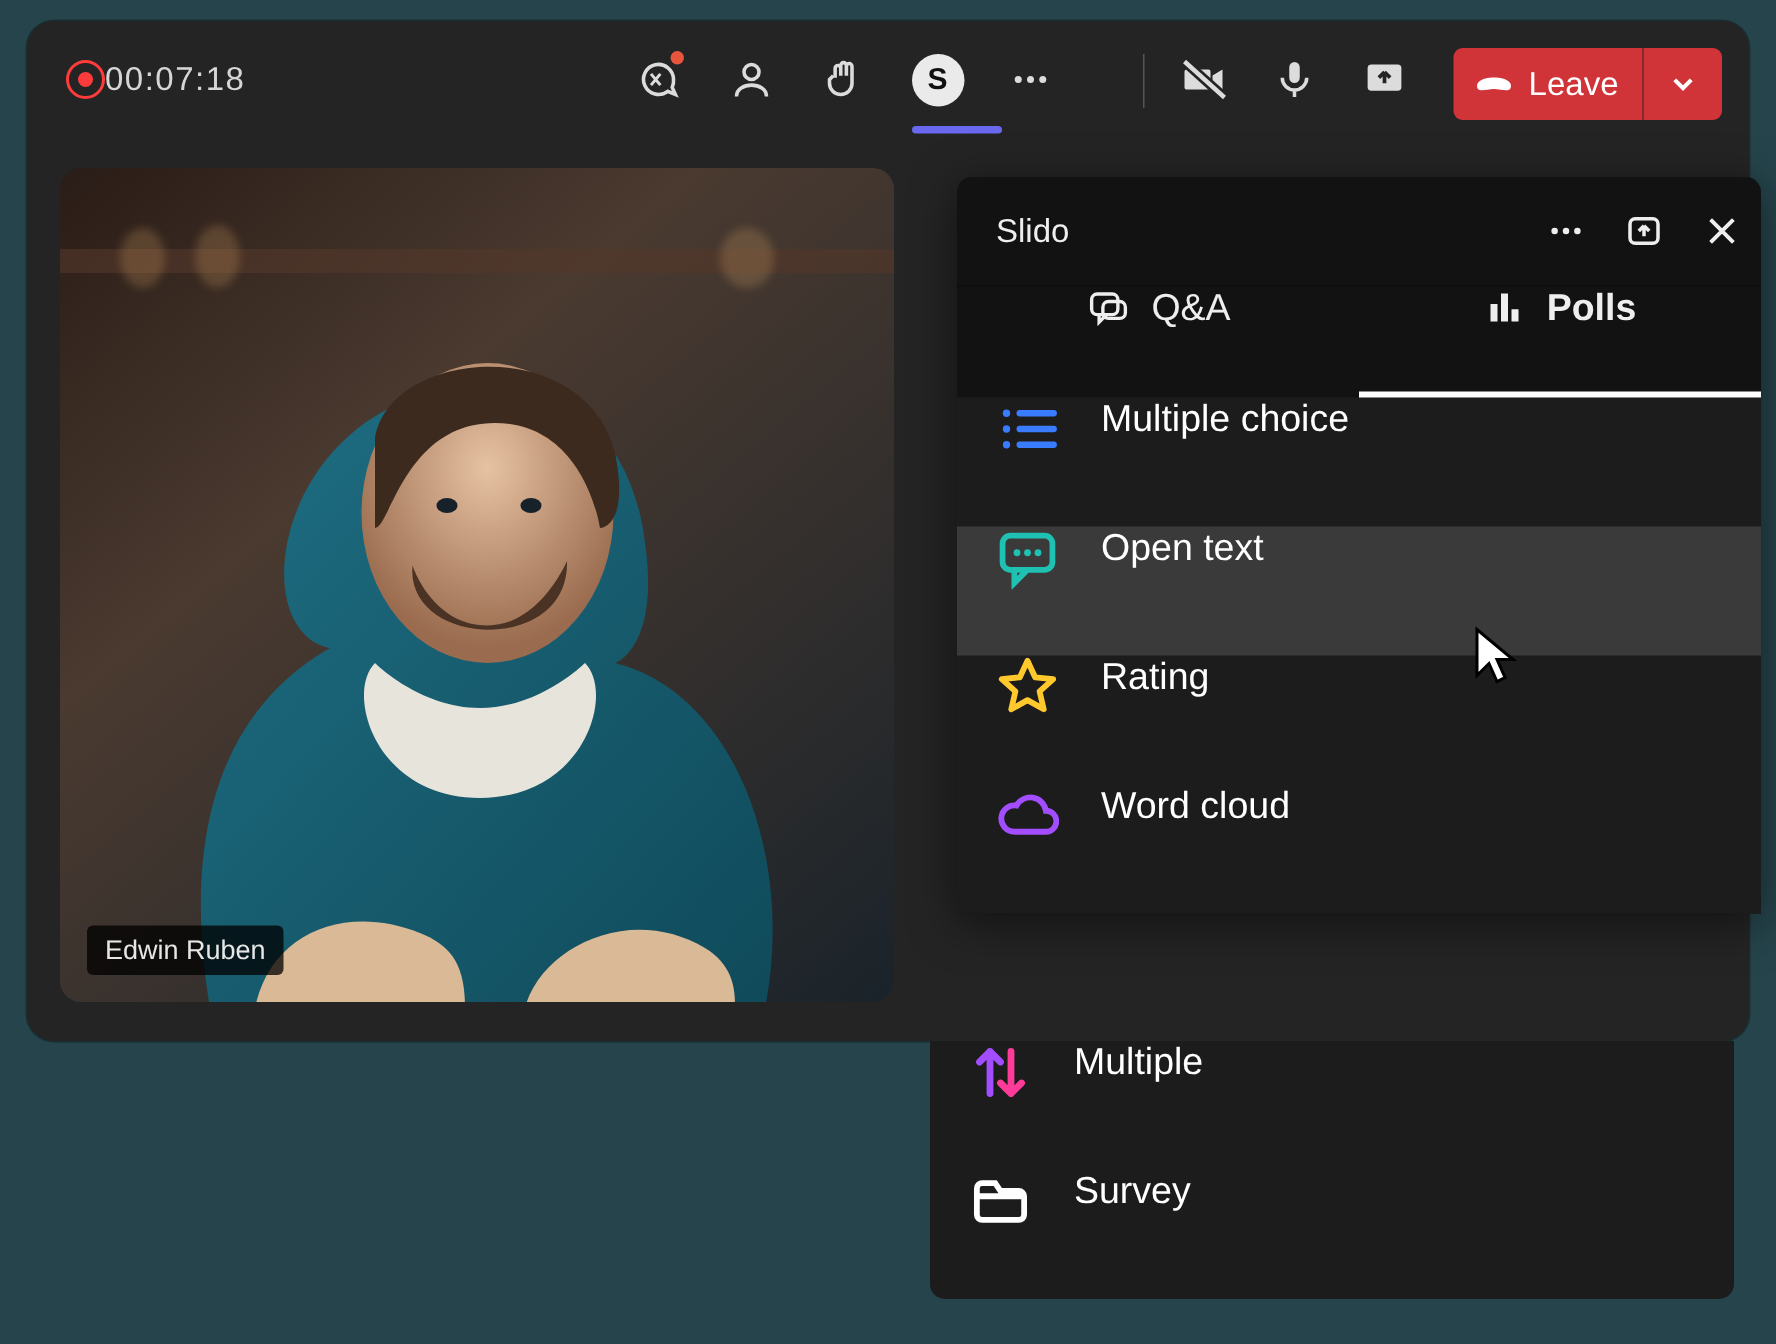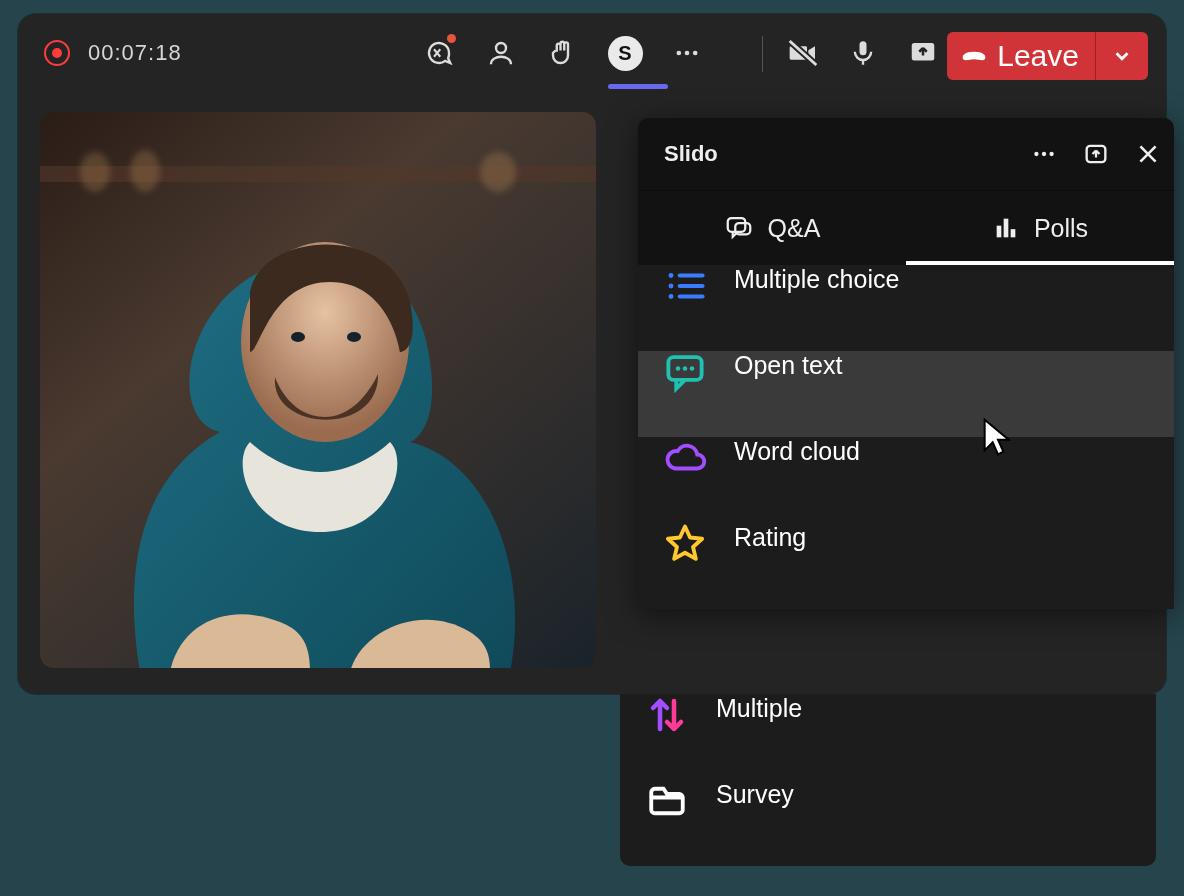--- a/index.html
+++ b/index.html
@@ -1,45 +1,45 @@
 <!DOCTYPE html>
 <html><head>
 <meta charset="utf-8">
 <style>
   html,body{margin:0;padding:0;background:#25444b;font-family:'Segoe UI',Arial,sans-serif;width:1184px;height:896px;overflow:hidden}
   .meeting{position:absolute;left:18px;top:14px;width:1148px;height:680px;background:#242424;border-radius:18px;box-shadow:0 0 0 1px rgba(0,0,0,.3)}
   
   .toolbar{position:relative;height:78px;display:flex;align-items:center;color:#e8e8e8}
   .rec-dot{width:22px;height:22px;border:2px solid #ff3b3b;border-radius:50%;margin-left:26px;display:flex;align-items:center;justify-content:center}
   .rec-dot::after{content:'';width:10px;height:10px;background:#ff3b3b;border-radius:50%}
-  .timer{margin-left:18px;font-size:22px;color:#d6d6d6;letter-spacing:1px}
+  .timer{margin-left:0;font-size:22px;color:#d6d6d6;letter-spacing:1px}
   .ctr-icons{position:absolute;left:396px;top:0;height:78px;display:flex;align-items:center;gap:12px}
   .ibtn{width:50px;height:50px;display:flex;align-items:center;justify-content:center;color:#dcdcdc}
   .slido-chip{width:35px;height:35px;border-radius:50%;background:#eaeaea;color:#111;display:flex;align-items:center;justify-content:center;font-weight:700;font-size:20px}
   .slido-underline{position:absolute;left:590px;top:70px;width:60px;height:5px;background:#6968ee;border-radius:3px}
   .vdiv{position:absolute;left:744px;top:22px;height:36px;width:1px;background:#555}
   .right-icons{position:absolute;left:760px;top:0;height:78px;display:flex;align-items:center;gap:10px}
   .leave-group{position:absolute;right:18px;top:18px;height:48px;display:flex}
-  .leave-btn{background:#d13438;display:flex;align-items:center;gap:10px;padding:0 16px 0 14px;border-radius:6px 0 0 6px;color:#fff;font-size:30px}
+  .leave-btn{background:#d13438;display:flex;align-items:center;gap:10px;padding:0 16px 0 14px;border-radius:6px 0 0 6px;color:#fff;font-size:22px}
   .leave-expand{background:#d13438;width:52px;display:flex;align-items:center;justify-content:center;border-left:1px solid #9e2024;border-radius:0 6px 6px 0;color:#fff}
   
   .tile{position:absolute;left:22px;top:98px;width:556px;height:556px;border-radius:14px;overflow:hidden;background:linear-gradient(140deg,#2a1c16 0%,#4a3a30 35%,#1a232a 100%)}
   .shelf{position:absolute;left:0;top:54px;width:100%;height:16px;background:rgba(83,55,42,.6)}
   .blob{position:absolute;border-radius:50%;background:rgba(210,160,100,.25);filter:blur(3px)}
   .person{position:absolute;left:70px;top:90px;width:420px;height:470px}
   .person svg{width:100%;height:100%}
   .name-chip{position:absolute;left:18px;bottom:18px;background:rgba(0,0,0,.75);color:#e6e6e6;font-size:18px;padding:6px 12px;border-radius:4px}
   
   .panel{position:absolute;left:620px;top:104px;width:536px;background:#121212;border-radius:10px 10px 0 0;box-shadow:0 6px 30px rgba(0,0,0,.5)}
   .panel-head{height:72px;display:flex;align-items:center;color:#eee}
-  .panel-title{margin-left:26px;font-size:22px;font-weight:700;flex:1}
+  .panel-title{margin-left:26px;font-size:22px;font-weight:400;flex:1}
   .panel-act{width:52px;height:52px;display:flex;align-items:center;justify-content:center;color:#eee}
   .tabs{height:74px;display:flex;border-top:1px solid #0c0c0c}
-  .tab{flex:1;display:flex;align-items:center;justify-content:center;gap:14px;color:#eee;font-size:25px}
-  .tab.active{font-weight:400;box-shadow:inset 0 -4px 0 #fff}
+  .tab{flex:1;display:flex;justify-content:center;gap:14px;color:#eee;font-size:25px}
+  .tab.active{font-weight:700;box-shadow:inset 0 -4px 0 #fff}
   .list{background:#1c1c1c}
   .row{height:86px;display:flex;align-items:flex-start;gap:28px;padding-left:26px;color:#fff;font-size:25px}
   .row.hover{background:#3a3a3a}
   .row svg{width:42px;height:42px;flex-shrink:0}
   .extend{position:absolute;left:620px;top:694px;width:536px;background:#1c1c1c;border-radius:0 0 10px 10px}
   
   .cursor{position:absolute;left:982px;top:417px;width:32px;height:40px;pointer-events:none}
 </style>
 </head>
 <body>
@@ -141,20 +141,21 @@
         <path d="M140 240 C120 260 140 330 210 330 C280 330 300 260 280 240 C280 240 250 270 210 270 C170 270 140 240 140 240 Z" fill="#e7e4dc"></path>
         <ellipse cx="215" cy="140" rx="84" ry="100" fill="url(#face)"></ellipse>
         <path d="M140 90 C150 30 280 20 300 100 C310 150 290 150 290 150 C290 150 280 80 220 80 C160 80 150 150 140 150 Z" fill="#3d2a1e"></path>
         <path d="M165 175 C160 230 270 235 268 172 C268 172 250 215 215 215 C178 215 165 175 165 175 Z" fill="#4a3324"></path>
         <ellipse cx="188" cy="135" rx="7" ry="5" fill="#17212a"></ellipse>
         <ellipse cx="244" cy="135" rx="7" ry="5" fill="#17212a"></ellipse>
         <path d="M60 470 C70 420 120 400 170 420 C190 428 200 440 200 470 Z" fill="#d9b996"></path>
         <path d="M240 470 C250 430 310 400 360 430 C380 442 380 460 380 470 Z" fill="#d9b996"></path>
       </svg>
     </div>
+    <div class="name-chip">Edwin Ruben</div>
   </div>
 
   <div class="panel">
     <div class="panel-head">
       <div class="panel-title">Slido</div>
       <div class="panel-act">
         <svg viewBox="0 0 24 24" width="26" height="26" fill="currentColor">
             <circle cx="5" cy="12" r="2"></circle>
             <circle cx="12" cy="12" r="2"></circle>
             <circle cx="19" cy="12" r="2"></circle>
@@ -206,30 +207,30 @@
         <svg viewBox="0 0 24 24" fill="none" stroke="#1fc1b3" stroke-width="2.2">
             <rect x="2.5" y="3.5" width="19" height="13" rx="3"></rect>
             <path d="M7 16.5v5l5-5"></path>
             <circle cx="8" cy="10" r="1.3" fill="#1fc1b3" stroke="none"></circle>
             <circle cx="12" cy="10" r="1.3" fill="#1fc1b3" stroke="none"></circle>
             <circle cx="16" cy="10" r="1.3" fill="#1fc1b3" stroke="none"></circle>
           </svg>
         <span>Open text</span>
       </div>
       <div class="row">
+        <svg viewBox="0 0 24 24" fill="none" stroke="#ffc82c" stroke-width="2.2" stroke-linejoin="round">
+            <path d="m12 2 2.9 6.3 6.9.7-5.2 4.7 1.6 6.8L12 17l-6.2 3.5 1.6-6.8L2.2 9l6.9-.7z"></path>
+          </svg>
+        <span>Rating</span>
+      </div>
+      <div class="row">
         <svg viewBox="0 0 24 24" fill="none" stroke="#a24dff" stroke-width="2.2">
             <path d="M7 18a5 5 0 1 1 .8-9.94A6 6 0 0 1 19 10a4 4 0 0 1 0 8z"></path>
           </svg>
         <span>Word cloud</span>
-      </div>
-      <div class="row">
-        <svg viewBox="0 0 24 24" fill="none" stroke="#ffc82c" stroke-width="2.2" stroke-linejoin="round">
-            <path d="m12 2 2.9 6.3 6.9.7-5.2 4.7 1.6 6.8L12 17l-6.2 3.5 1.6-6.8L2.2 9l6.9-.7z"></path>
-          </svg>
-        <span>Rating</span>
       </div>
     </div>
   </div>
 </div>
 
 <div class="extend">
   <div class="row">
     <svg viewBox="0 0 24 24" fill="none" stroke-width="2.6" stroke-linecap="round">
         <path d="M8 20V4m0 0L4 8m4-4 4 4" stroke="#a24dff"></path>
         <path d="M16 4v16m0 0 4-4m-4 4-4-4" stroke="#ff3b9a"></path>

